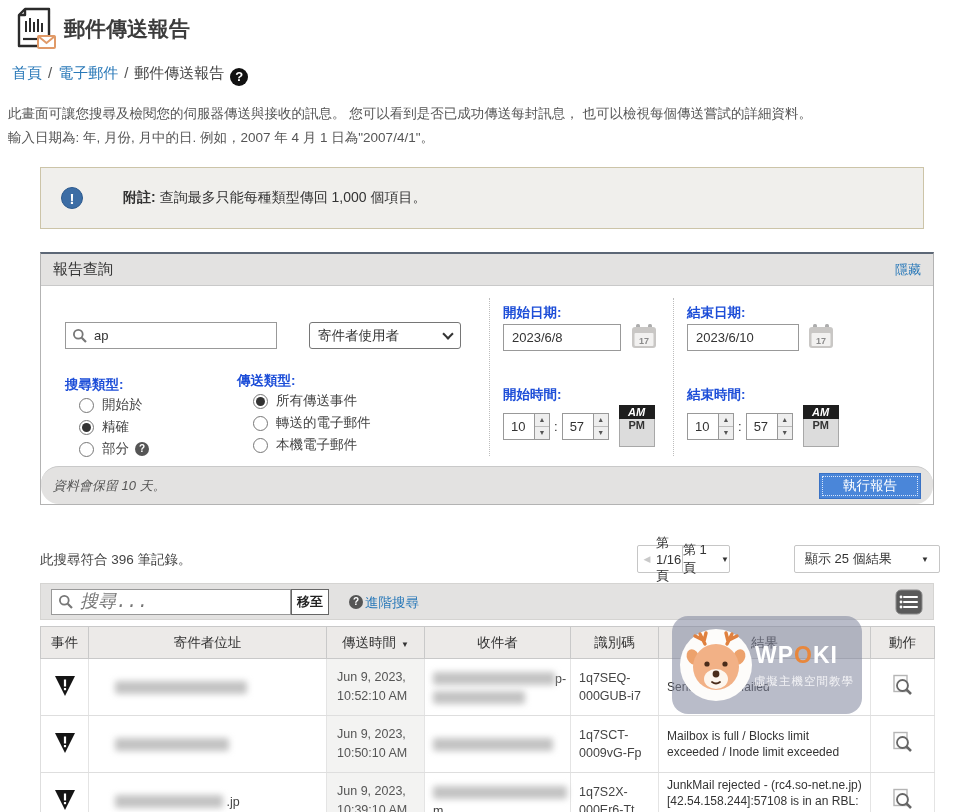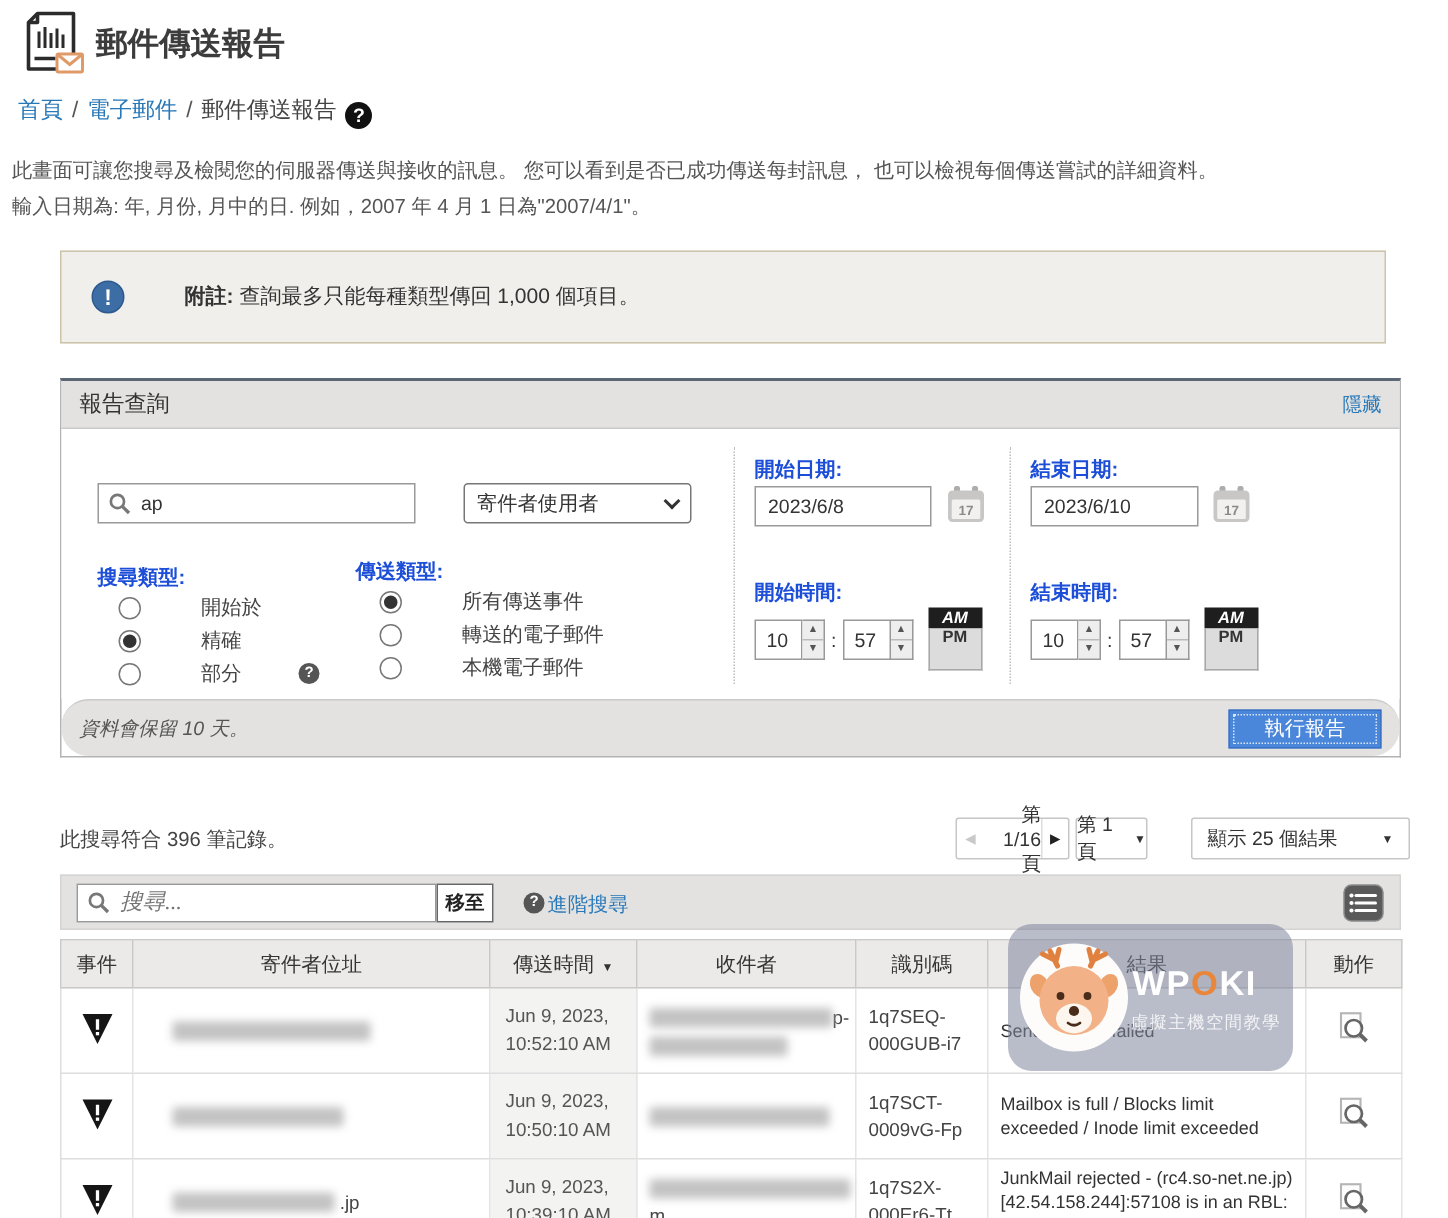--- a/index.html
+++ b/index.html
@@ -43,21 +43,21 @@
   .search-box .val { font-size:13px; color:#333; margin-left:6px; }
   .mag { flex:none; margin-left:6px; }
 
   .fake-select { position:absolute; left:268px; top:36px; width:152px; height:27px;
                  border:1px solid #767676; border-radius:3px; background:#fff; font-size:13.5px;
                  display:flex; align-items:center; justify-content:space-between; padding:0 8px; cursor:pointer; }
   .chev { width:8px; height:8px; border-right:2px solid #333; border-bottom:2px solid #333;
           transform:rotate(45deg); margin-top:-4px; flex:none; }
 
   .grp-label { position:absolute; font-size:13.5px; font-weight:bold; color:#1d4ed8; }
-  .radio-row { position:absolute; display:flex; align-items:center; font-size:13.5px; color:#444; cursor:pointer;gap:32px; }
+  .radio-row { position:absolute; display:flex; align-items:center; font-size:13.5px; color:#444; cursor:pointer; }
   .radio { width:15px; height:15px; border:1px solid #777; border-radius:50%; margin-right:8px; flex:none; background:#fff; }
   .radio.checked::after { content:''; display:block; width:9px; height:9px; background:#333;
                           border-radius:50%; margin:2px; }
   .q-mini { display:inline-block; width:14px; height:14px; border-radius:50%; background:#555;
             color:#fff; font-size:10px; font-weight:bold; text-align:center; line-height:14px;
             margin-left:6px; cursor:pointer; }
 
   .vsep { position:absolute; top:12px; height:158px; border-left:1px dotted #bdbdbd; }
 
   .date-input { position:absolute; height:27px; border:1px solid #999; background:#fff;
@@ -92,23 +92,23 @@
   .pg-arrow { width:18px; text-align:center; font-size:9px; }
   .pg-arrow.dis { color:#c9c9c9; }
   .pg-arrow.en { color:#222; border-left:1px solid #ddd; align-self:stretch; line-height:26px; }
   .pg-caret { font-size:8px; color:#333; margin-left:8px; }
 
   
   .toolbar { position:absolute; left:40px; top:583px; width:894px; height:37px; background:#e3e2e1;
              border:1px solid #d5d4d2; }
   .tb-search { position:absolute; left:10px; top:5px; width:240px; height:26px; border:1px solid #999;
                background:#fff; display:flex; align-items:center; }
-  .tb-search input { border:none; outline:none; flex:1; margin-left:6px; font-size:15px;
+  .tb-search input { border:none; outline:none; flex:1; margin-left:6px; font-size:18px;
                      font-style:italic; color:#777; background:transparent; width:100%;
-                     font-family:Liberation Serif, serif; }
+                     font-family:Liberation Mono, monospace; }
   .go-btn { position:absolute; left:250px; top:5px; width:38px; height:26px; background:#fff;
             border:1px solid #666; font-size:13px; font-weight:bold; color:#222; cursor:pointer;
             font-family:"Liberation Sans", sans-serif; }
   .tb-q { position:absolute; left:302px; top:11px; }
   .adv-link { position:absolute; left:324px; top:10px; font-size:13.5px; }
   .grid-btn { position:absolute; right:10px; top:5px; cursor:pointer; }
 
   
   .result-table { position:absolute; left:40px; top:626px; width:894px; border-collapse:collapse;
                   table-layout:fixed; background:#fff; }
@@ -285,24 +285,24 @@
 
     <div class="panel-foot">
       <span class="retention">資料會保留 10 天。</span>
       <button class="btn-primary">執行報告</button>
     </div>
   </div>
 
   <div class="match-text">此搜尋符合 396 筆記錄。</div>
   <div class="pager" style="left:637px; width:76px;">
     <span class="pg-arrow dis">◀</span>
-    <span style="flex:1; text-align:right;">第 1/16 頁</span>
+    <span style="flex:1; text-align:left;">第 1/16 頁</span>
     <span class="pg-arrow en">▶</span>
   </div>
-  <div class="pager" style="left:717px; width:48px; justify-content:flex-end;">
+  <div class="pager" style="left:682px; width:48px; justify-content:flex-end;">
     <span>第 1 頁</span>
     <span class="pg-caret">▼</span>
   </div>
   <div class="pager" style="left:794px; width:146px; justify-content:space-between; padding:0 10px;">
     <span>顯示 25 個結果</span>
     <span class="pg-caret">▼</span>
   </div>
 
   <div class="toolbar">
     <div class="tb-search">

